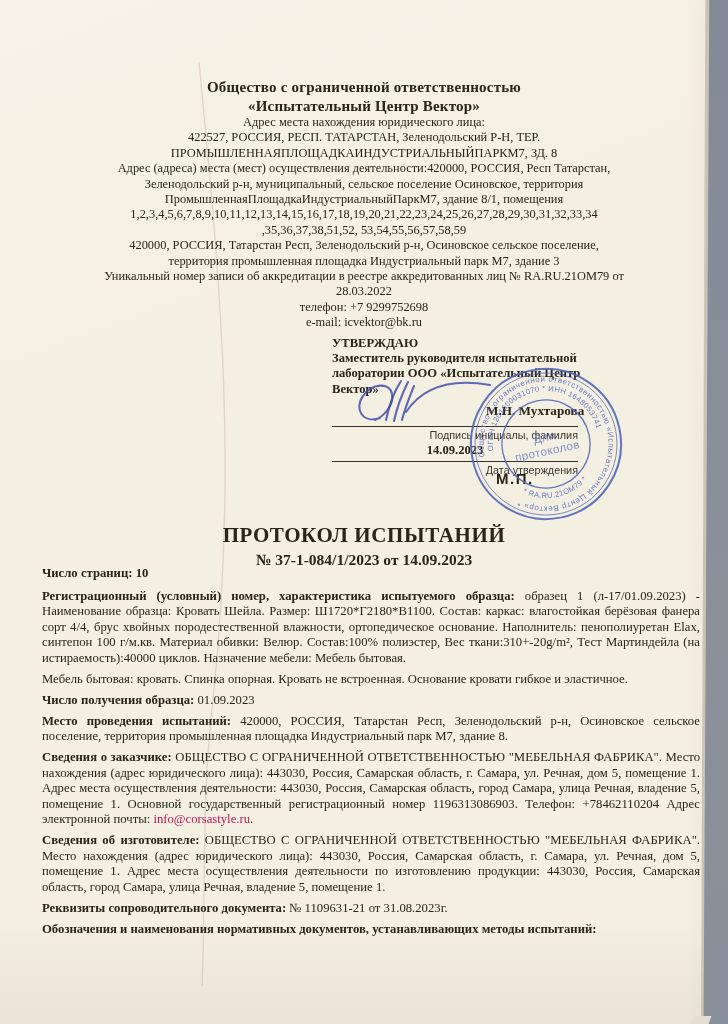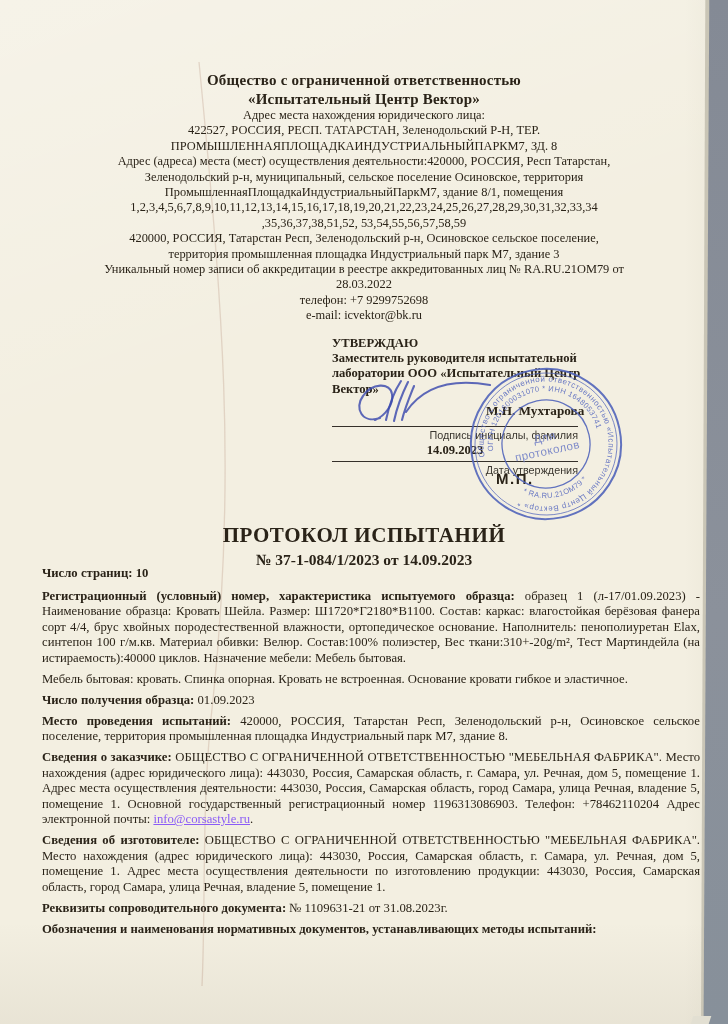--- a/index.html
+++ b/index.html
@@ -28,21 +28,21 @@
     background:linear-gradient(to bottom,#848a95 0%,#8b919b 60%,#87909a 100%);
     clip-path:polygon(28% 0,100% 0,100% 100%,6% 100%);
   }
   .bottom-sliver{
     position:absolute;bottom:0;right:18px;width:18px;height:8px;z-index:10;
     background:#e2dfd2;transform:skewX(-18deg);
   }
   svg.crease{position:absolute;left:0;top:0;z-index:2;pointer-events:none;}
 
   
-  .header-block{position:absolute;top:71px;left:28px;width:672px;text-align:center;z-index:3;}
+  .header-block{position:absolute;top:78px;left:28px;width:672px;text-align:center;z-index:3;}
   .org-line{font-size:15px;font-weight:bold;line-height:18.5px;letter-spacing:.2px;}
   .addr-line{font-size:12.4px;line-height:15.4px;white-space:nowrap;}
 
   
   .approve-block{position:absolute;left:332px;top:336px;z-index:3;font-weight:bold;
     font-size:12.6px;line-height:15.2px;}
   .approve-block div{white-space:nowrap;}
   .abs{position:absolute;z-index:3;}
   .sig-line{left:332px;width:246px;height:0;border-top:1.4px solid #35302a;}
   .sig-name{left:486px;top:403px;font-weight:bold;font-size:13.2px;white-space:nowrap;}
@@ -70,21 +70,21 @@
     font-weight:bold;z-index:3;}
   .title-main{font-size:21px;letter-spacing:.6px;}
   .title-number{font-size:15.5px;margin-top:3px;}
 
   
   .doc-body{position:absolute;top:566px;left:42px;width:658px;z-index:3;
     font-size:12.7px;line-height:15.5px;}
   .doc-body p{margin:0 0 5.5px 0;text-align:justify;}
   .doc-body b{font-weight:bold;}
   .pages-line{font-weight:bold;margin-bottom:7px !important;text-align:right;}
-  a.email{color:#8b5cf6;text-decoration:underline;cursor:pointer;}
+  a.email{color:#be185d;cursor:pointer;}
 </style>
 </head>
 <body>
 
 <svg class="crease" width="728" height="1024" viewBox="0 0 728 1024">
   <path d="M 199 62 C 222 300 237 470 213 700 C 201 800 206 900 202 986" fill="none" stroke="rgba(168,122,100,.24)" stroke-width="1.3"></path>
 </svg>
 
 <div class="header-block">
   <div class="org-line">Общество с ограниченной ответственностью</div>

